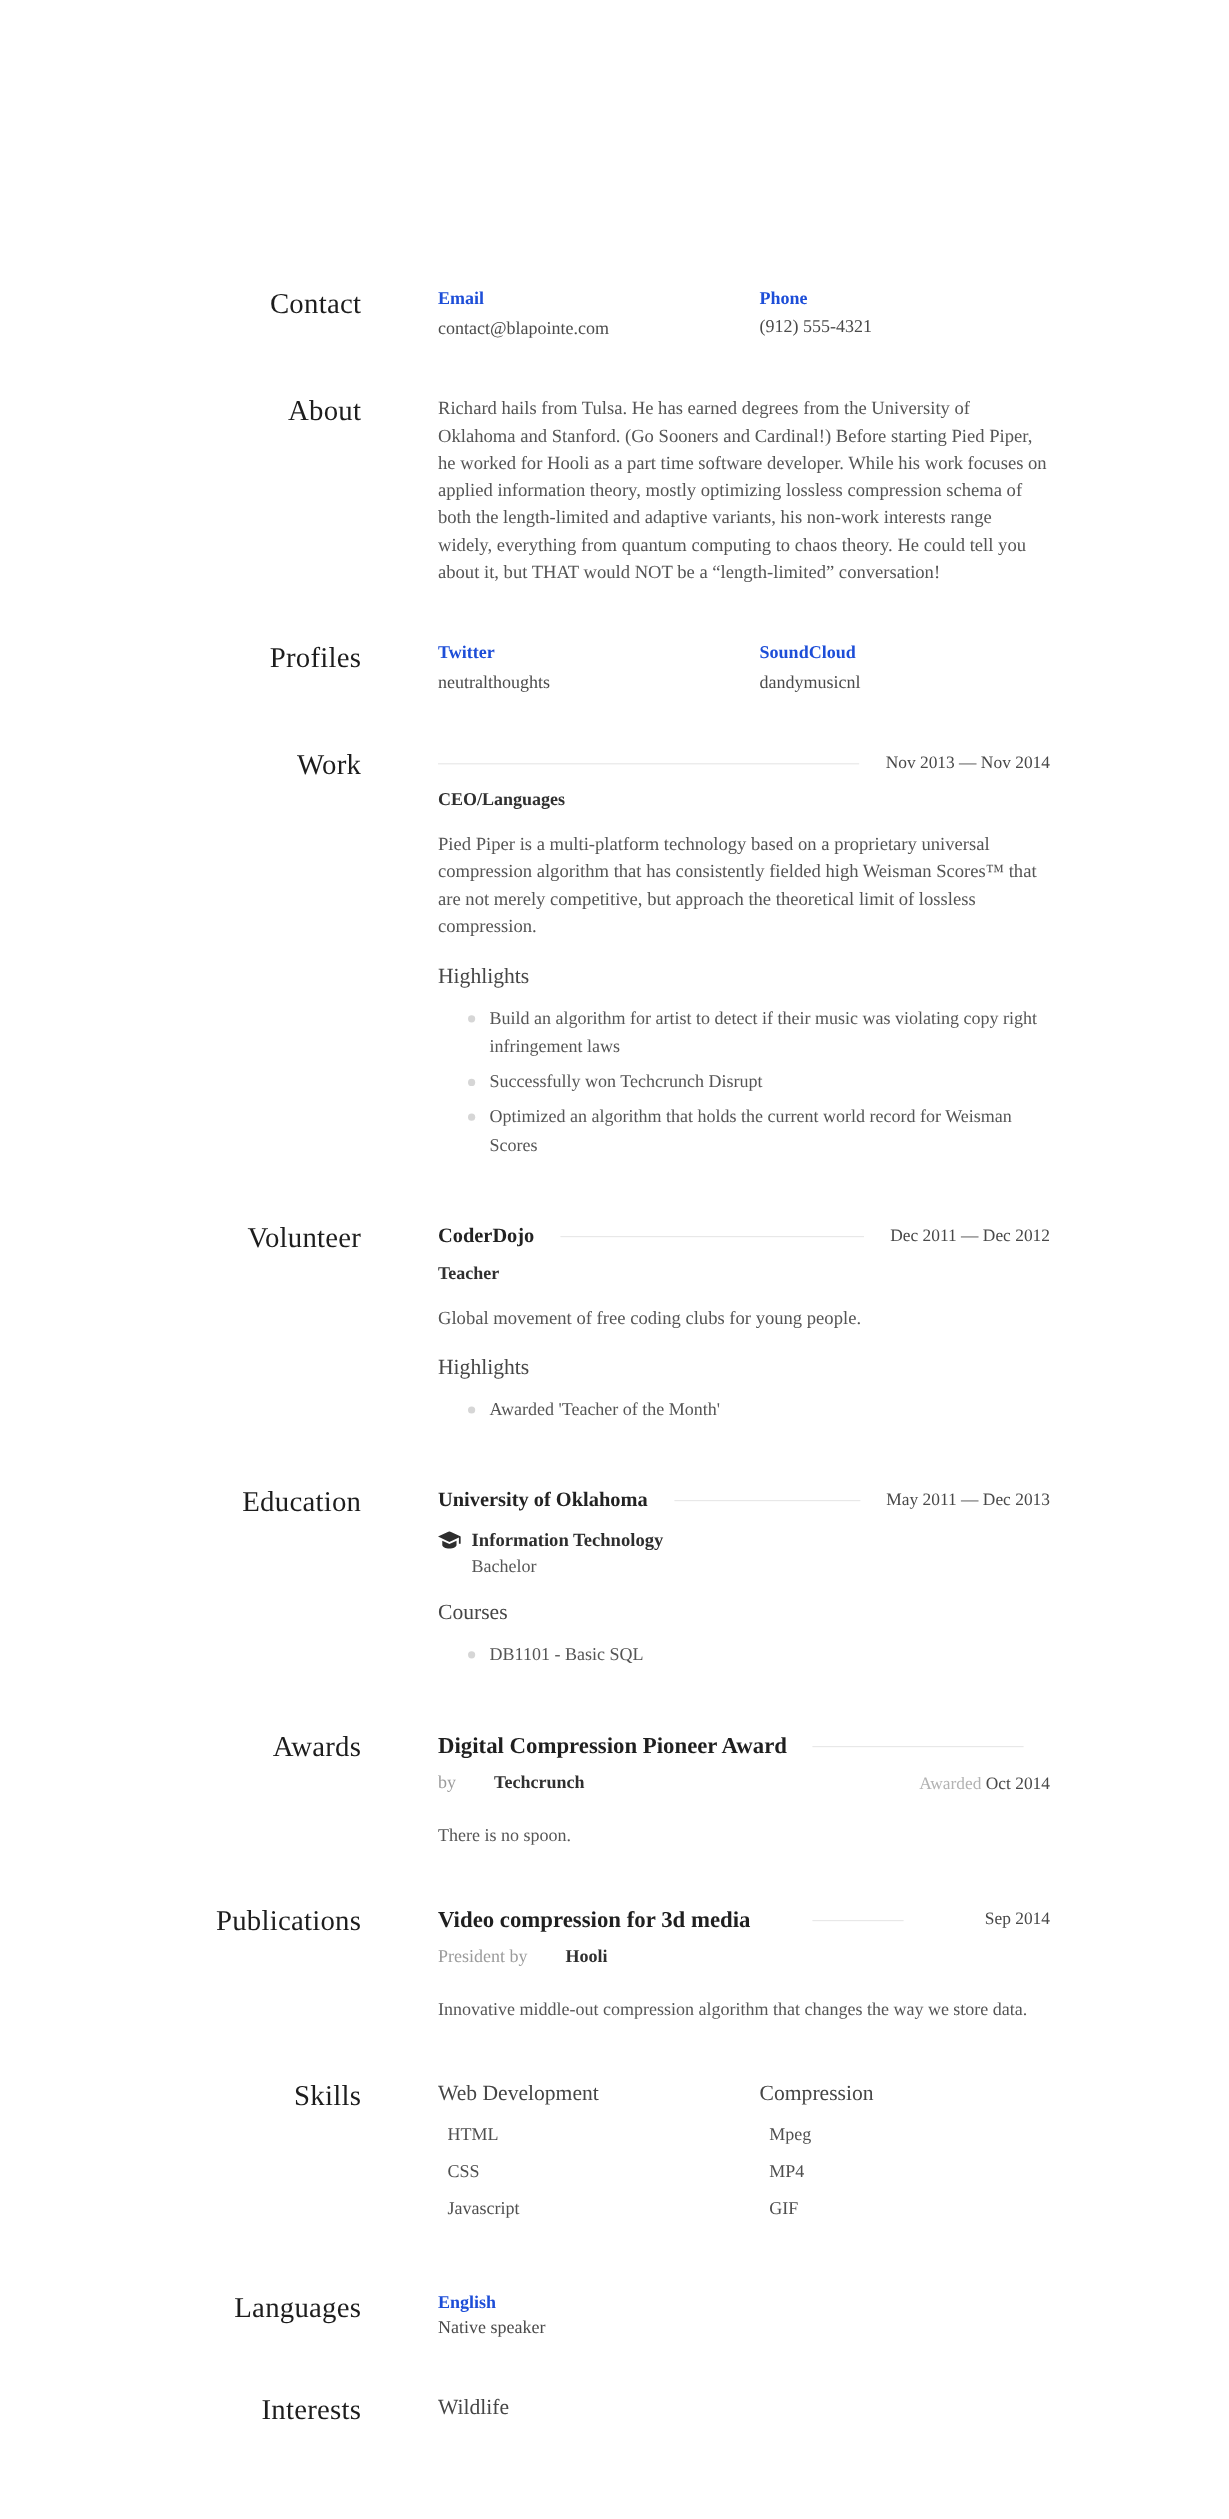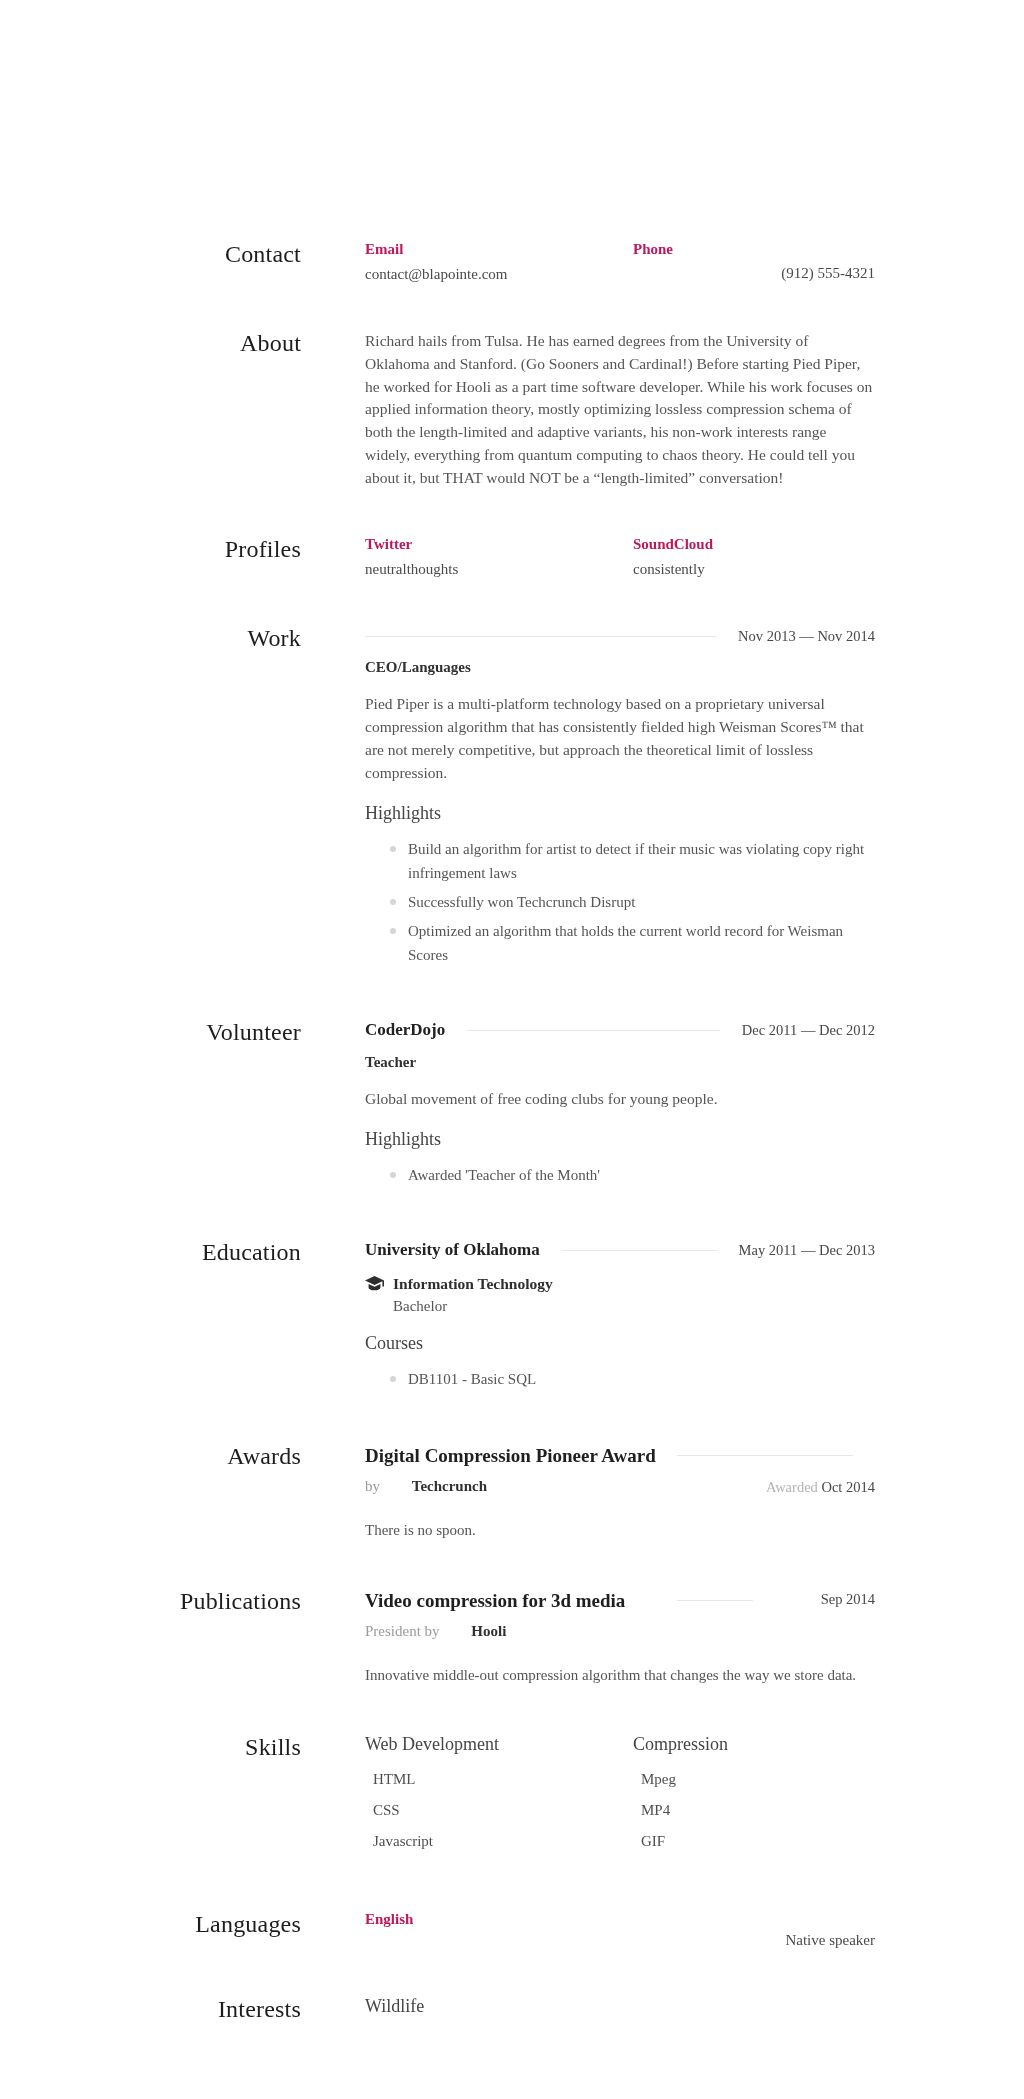--- a/index.html
+++ b/index.html
@@ -9,22 +9,22 @@
     font-family: "Liberation Sans", "DejaVu Sans", sans-serif;
     color: #4a4a4a;
   }
   .resume { width: 715px; margin-left: 141px; padding-top: 241px; }
 
   .section { display: grid; grid-template-columns: 160px 510px; column-gap: 64px; margin-bottom: 47px; font-family: Liberation Serif, serif; }
   .section-title { text-align: right; font-size: 24px; font-weight: 400; color: #1d1d1d; line-height: 1.15; letter-spacing: .2px; }
   .section-body { min-width: 0; }
 
   .two-col { display: grid; grid-template-columns: 268px 1fr; row-gap: 22px; }
-  .field-label { font-weight: 700; font-size: 15px; color: #be185d; margin-bottom: 7px; }
-  .field-value { font-size: 15px; color: #4a4a4a; text-decoration: none; text-align: right; }
+  .field-label { font-weight: 700; font-size: 15px; color: #1d4ed8; margin-bottom: 7px; }
+  .field-value { font-size: 15px; color: #4a4a4a; text-decoration: none; }
 
   .para { font-size: 15.5px; color: #555555; line-height: 1.47; }
 
   .entry-header { display: flex; align-items: flex-start; }
   .entry-name { font-weight: 700; font-size: 17px; color: #222222; white-space: nowrap; line-height: 1.25; }
   .header-line { flex: 1; height: 1px; background: #e8e8e8; margin: 11px 22px 0 22px; }
   .header-line.no-name { margin-left: 0; }
   .entry-date { font-size: 14.5px; color: #484848; white-space: nowrap; padding-top: 3px; }
   .entry-position { font-weight: 700; font-size: 15px; color: #303030; margin-top: 14px; }
   .entry-summary { margin-top: 17px; font-size: 15.5px; color: #555555; line-height: 1.47; }
@@ -82,21 +82,21 @@
 
   <div class="section">
     <div class="section-title">Profiles</div>
     <div class="section-body two-col">
       <div>
         <div class="field-label">Twitter</div>
         <a class="field-value">neutralthoughts</a>
       </div>
       <div>
         <div class="field-label">SoundCloud</div>
-        <a class="field-value">consistently</a>
+        <a class="field-value">dandymusicnl</a>
       </div>
     </div>
   </div>
 
   <div class="section">
     <div class="section-title">Work</div>
     <div class="section-body">
       <div class="entry-header">
         <div class="header-line no-name"></div>
         <div class="entry-date">Nov 2013 — Nov 2014</div>

